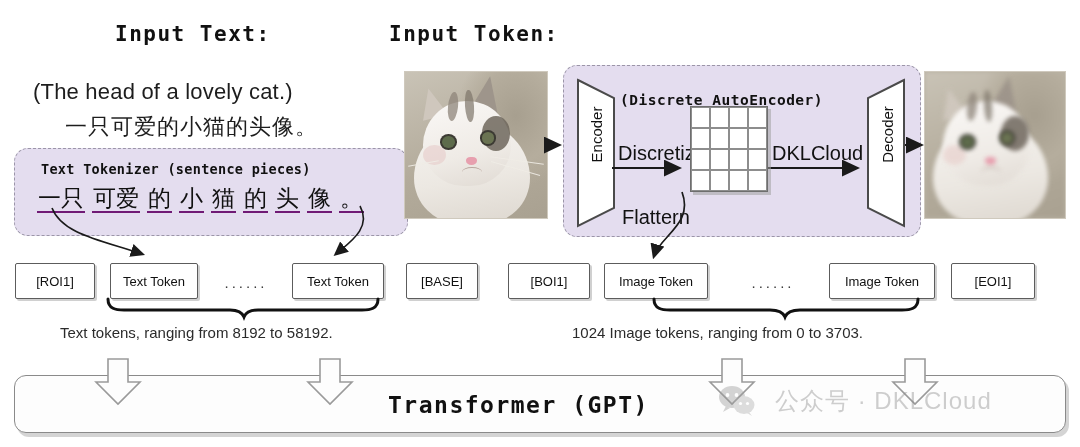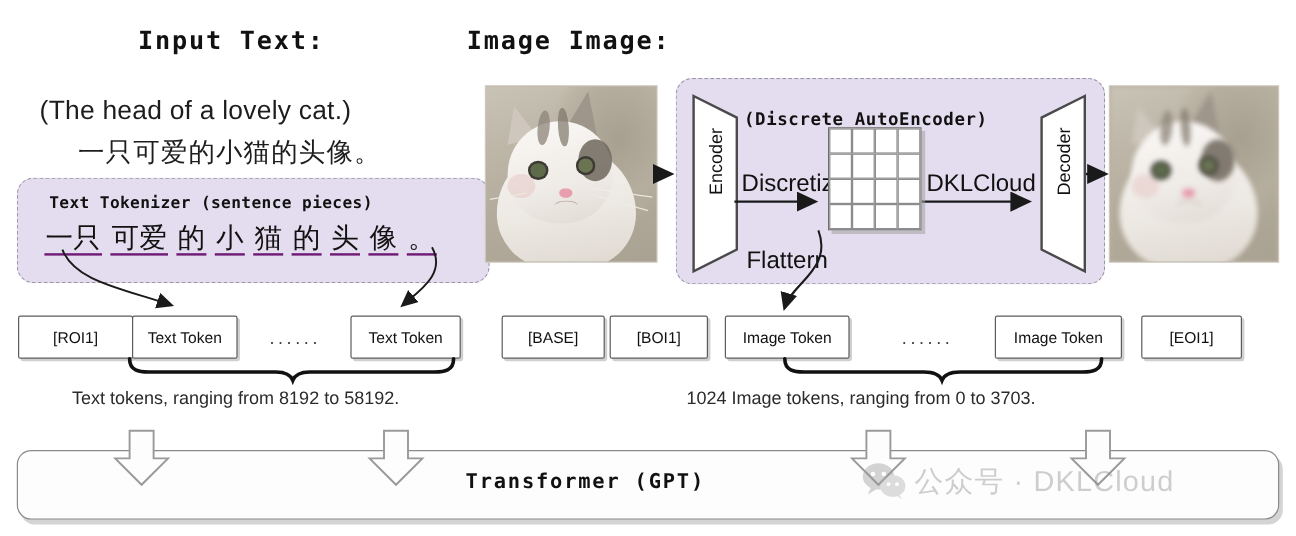--- a/index.html
+++ b/index.html
@@ -76,33 +76,33 @@
   .dots{position:absolute;font-size:15px;letter-spacing:3px;color:#3a3a3a;white-space:nowrap;}
 
   
   .cap{position:absolute;font-size:15px;color:#2b2b2b;white-space:nowrap;}
 
   
   .tbar{position:absolute;left:14px;top:375px;width:1052px;height:58px;
     background:#fdfdfd;border:1.6px solid #8a8a8a;border-radius:12px;
     box-shadow:3px 4px 0 rgba(170,170,170,.5);box-sizing:border-box;}
   .tlabel{position:absolute;font-family:"DejaVu Sans Mono","Liberation Mono",monospace;
-    font-weight:bold;font-size:17px;letter-spacing:1.5px;color:#111;white-space:nowrap;}
-
-  
-  .wm{position:absolute;display:flex;align-items:center;gap:6px;opacity:.42;}
+    font-weight:bold;font-size:23px;letter-spacing:1.5px;color:#111;white-space:nowrap;}
+
+  
+  .wm{position:absolute;display:flex;align-items:center;gap:19px;opacity:.42;}
   .wm-txt{font-size:24px;color:#8d8d8d;white-space:nowrap;letter-spacing:1px;}
 
   svg{overflow:visible;}
 </style>
 </head>
 <body>
 
 <div class="abs hdr" style="left:115px;top:22px;">Input Text:</div>
-<div class="abs hdr" style="left:389px;top:22px;">Image Image:</div>
+<div class="abs hdr" style="left:389px;top:22px;">Input Token:</div>
 
 <div class="abs sent-en" style="left:33px;top:79px;">(The head of a lovely cat.)</div>
 <div class="abs sent-zh" style="left:65px;top:112px;">一只可爱的小猫的头像。</div>
 
 <div class="abs panel" style="left:14px;top:148px;width:394px;height:88px;">
   <div class="abs tok-title" style="left:26px;top:12px;">Text Tokenizer (sentence pieces)</div>
   <div class="abs zh-tokens" id="zh-token-row" style="left:22px;top:34px;"><span class="t">一只</span><span class="gap"></span><span class="t">可爱</span><span class="gap"></span><span class="t">的</span><span class="gap"></span><span class="t">小</span><span class="gap"></span><span class="t">猫</span><span class="gap"></span><span class="t">的</span><span class="gap"></span><span class="t">头</span><span class="gap"></span><span class="t">像</span><span class="gap"></span><span class="t">。</span></div>
 </div>
 
 <svg class="abs" style="left:0;top:200px;width:420px;height:80px;">
@@ -205,25 +205,25 @@
     <div class="stripe2"></div>
     <div class="patch"></div>
   <div class="cheek"></div>
   <div class="eye-l"></div>
     <div class="eye-r"></div>
   <div class="nose"></div>
     <div class="mouth"></div>
 </div>
 
 <div id="token-row">
-    <div class="tokbox" style="left: 15px; top: 263px; width: 96px; height: 36px;">[ROI1]</div>
+    <div class="tokbox" style="left: 15px; top: 263px; width: 80px; height: 36px;">[ROI1]</div>
     <div class="tokbox" style="left: 110px; top: 263px; width: 88px; height: 36px;">Text Token</div>
     <div class="dots" style="left: 215px; top: 274px; width: 62px; text-align: center;">......</div>
     <div class="tokbox" style="left: 292px; top: 263px; width: 92px; height: 36px;">Text Token</div>
-    <div class="tokbox" style="left: 418px; top: 263px; width: 86px; height: 36px;">[BASE]</div>
+    <div class="tokbox" style="left: 406px; top: 263px; width: 72px; height: 36px;">[BASE]</div>
     <div class="tokbox" style="left: 508px; top: 263px; width: 82px; height: 36px;">[BOI1]</div>
     <div class="tokbox" style="left: 604px; top: 263px; width: 104px; height: 36px;">Image Token</div>
     <div class="dots" style="left: 742px; top: 274px; width: 62px; text-align: center;">......</div>
     <div class="tokbox" style="left: 829px; top: 263px; width: 106px; height: 36px;">Image Token</div>
     <div class="tokbox" style="left: 951px; top: 263px; width: 84px; height: 36px;">[EOI1]</div>
   </div>
 
 <svg class="abs" style="left:100px;top:297px;width:300px;height:22px;">
   <path d="M8,2 C8,12 16,13 24,13 L130,13 C138,13 142,15 144,20 C146,15 150,13 158,13 L262,13 C270,13 278,12 278,2" fill="none" stroke="#111" stroke-width="3" stroke-linecap="round"></path>
 </svg>

